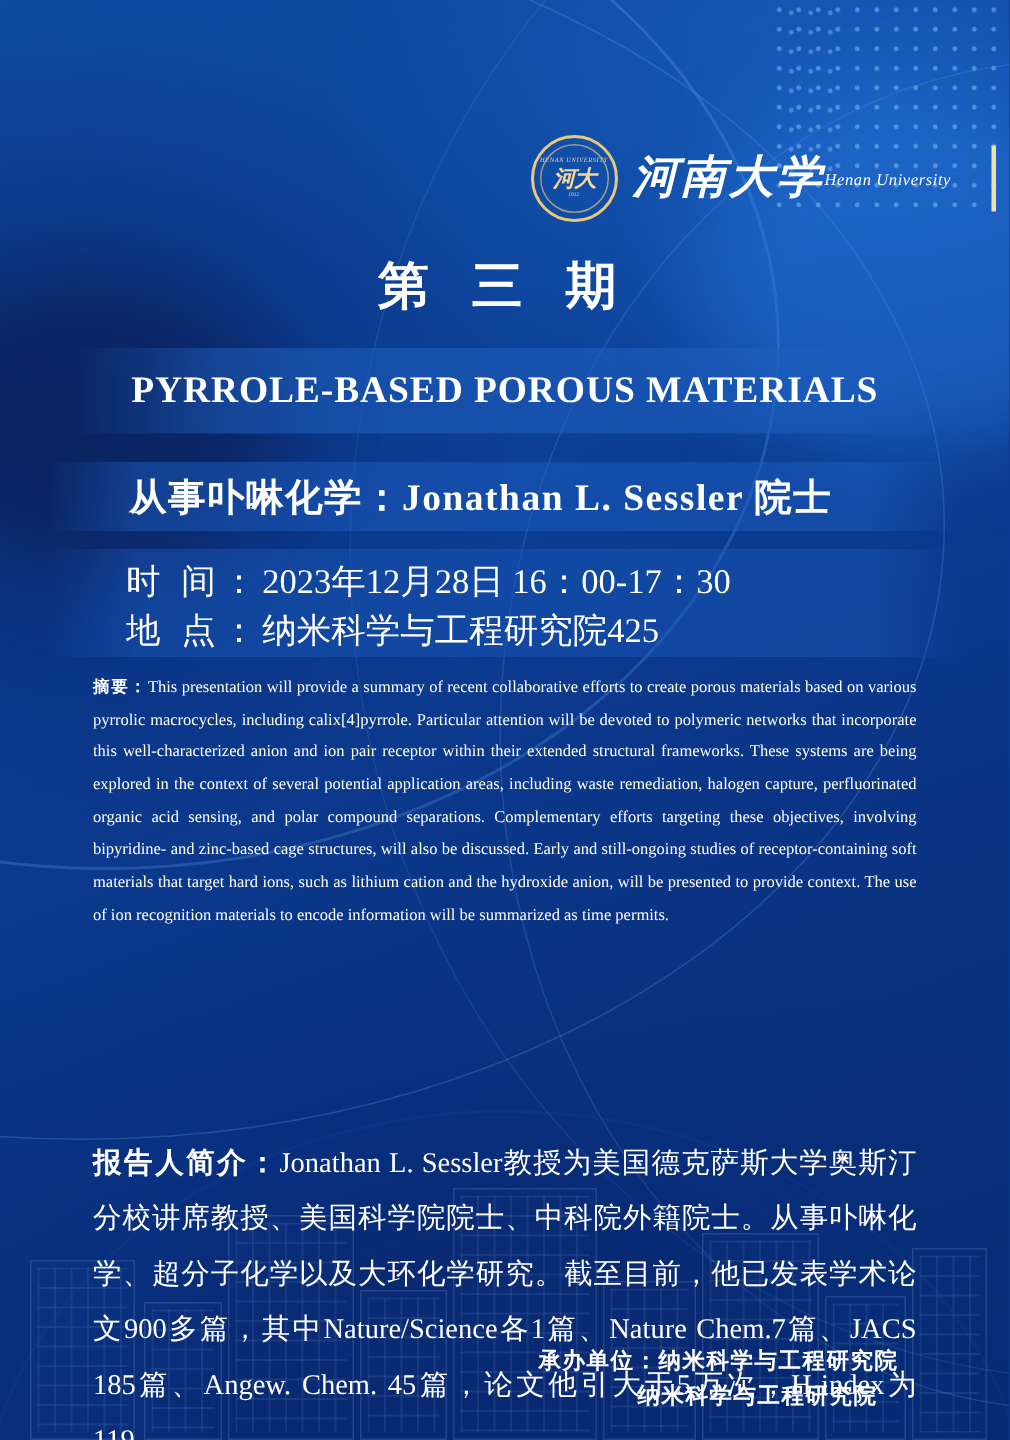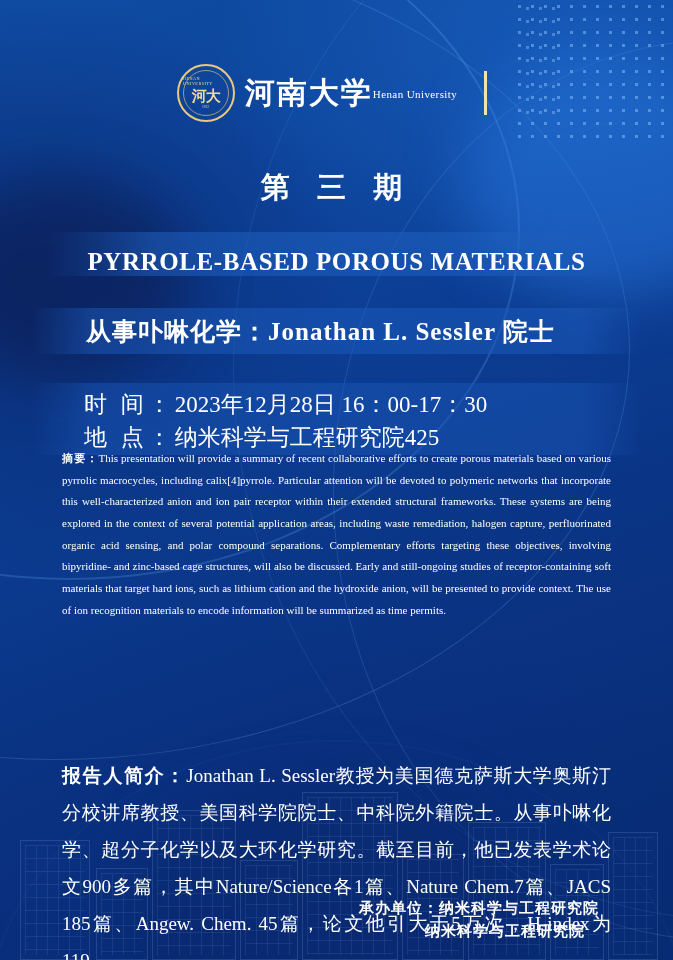--- a/index.html
+++ b/index.html
@@ -90,24 +90,25 @@
     bottom: -340px;
     transform: translateX(-50%);
     width: 700px; height: 560px;
     border-radius: 50%;
     border: 2px solid rgba(150,200,255,0.18);
   }
 
   
   .header {
     position: absolute;
-    top: 64px; left: 0; right: 0;
+    top: 90px; left: 0; right: 0;
     display: flex;
-    justify-content: center;
+    justify-content: flex-end;
     align-items: center;
+    font-style: italic;
   }
   .logo-wrap { display: flex; align-items: center; gap: 10px; }
   .seal {
     width: 58px; height: 58px;
     border-radius: 50%;
     border: 2px solid #e8c87a;
     display: flex; align-items: center; justify-content: center;
     flex-direction: column;
     color: #f0d79a;
     font-size: 7px;
@@ -161,32 +162,32 @@
     color: #ffffff;
     letter-spacing: 3px;
     text-shadow: 0 1px 0 rgba(0,0,0,0.25);
   }
 
   .issue {
     position: absolute;
     top: 168px; left: 0; right: 0;
     text-align: center;
     color: #ffffff;
-    font-size: 29px;
+    font-size: 34px;
     font-weight: bold;
     letter-spacing: 10px;
   }
 
   
   .title-band {
     position: absolute;
     top: 232px; left: 48px; right: 48px;
-    height: 44px;
+    height: 57px;
     background: linear-gradient(to right, rgba(18,70,160,0.0), rgba(30,95,190,0.55) 18%, rgba(30,95,190,0.55) 82%, rgba(18,70,160,0.0));
-    display: flex; align-items: flex-end; justify-content: center;
+    display: flex; align-items: center; justify-content: center;
   }
   .title-band .t {
     color: #ffffff;
     font-size: 25px;
     font-weight: bold;
     letter-spacing: 0.6px;
     text-align: center;
     font-family: "Liberation Serif", serif;
   }
 
@@ -206,21 +207,20 @@
     white-space: nowrap;
   }
 
   
   .meta {
     position: absolute;
     top: 366px; left: 32px; right: 32px;
     height: 72px;
     background: linear-gradient(to right, rgba(20,75,165,0.0), rgba(26,88,185,0.45) 10%, rgba(26,88,185,0.45) 90%, rgba(20,75,165,0.0));
     padding: 5px 0 16px 52px;
-    margin-top: 17px;
   }
   .meta .row {
     color: #ffffff;
     font-size: 23px;
     line-height: 1.45;
     white-space: nowrap;
   }
   .meta .lbl { letter-spacing: 4px; }
 
   

